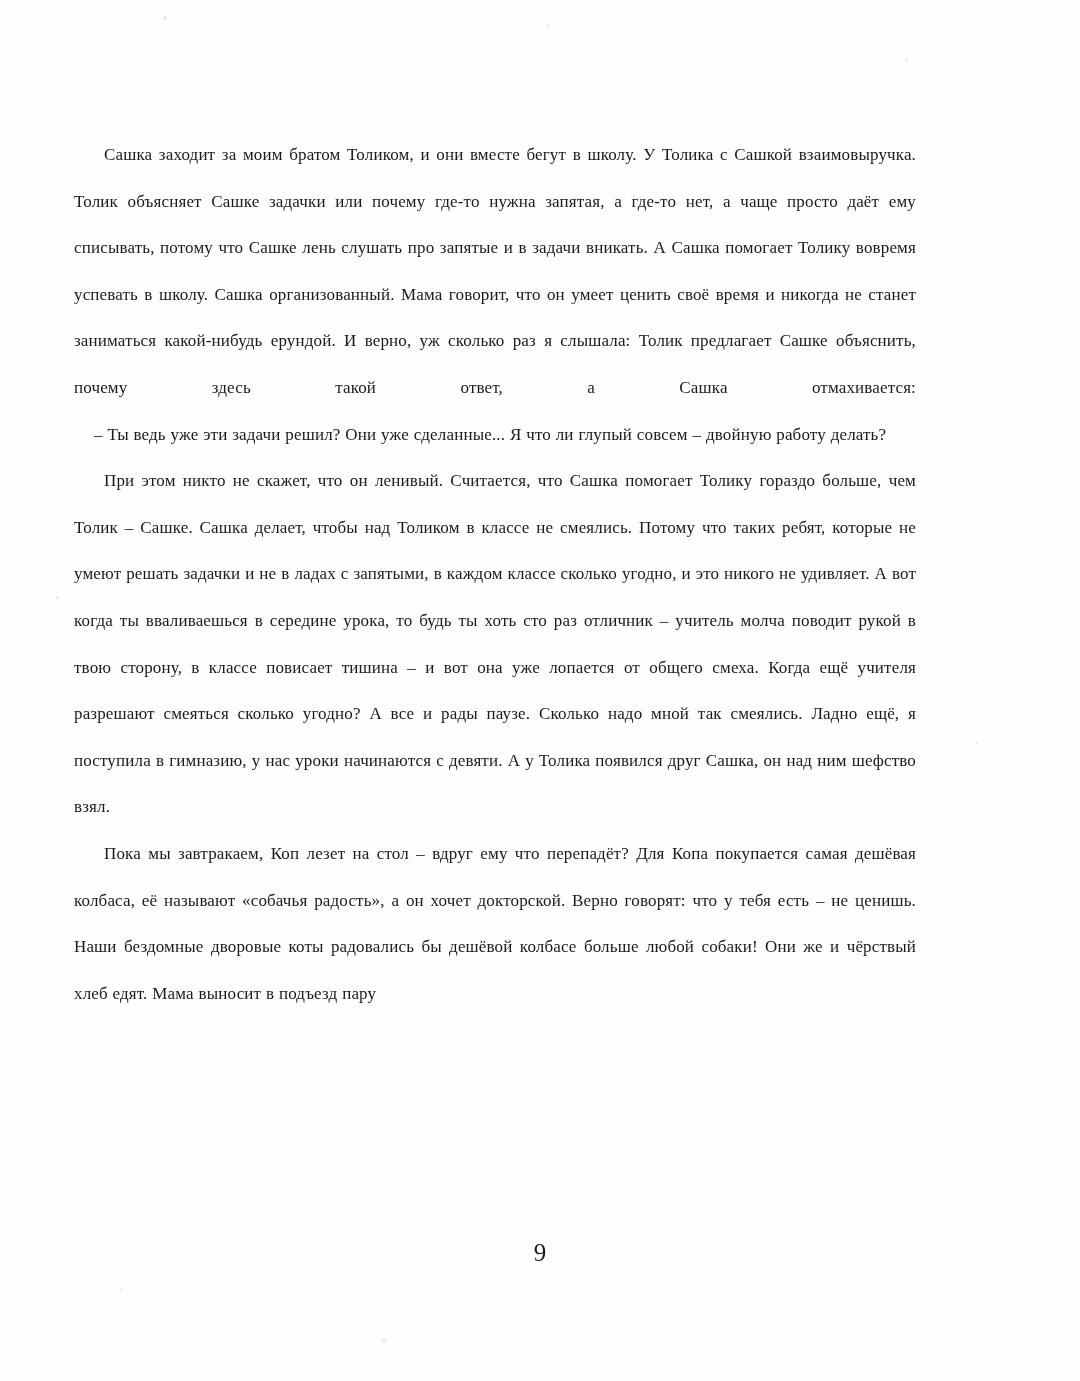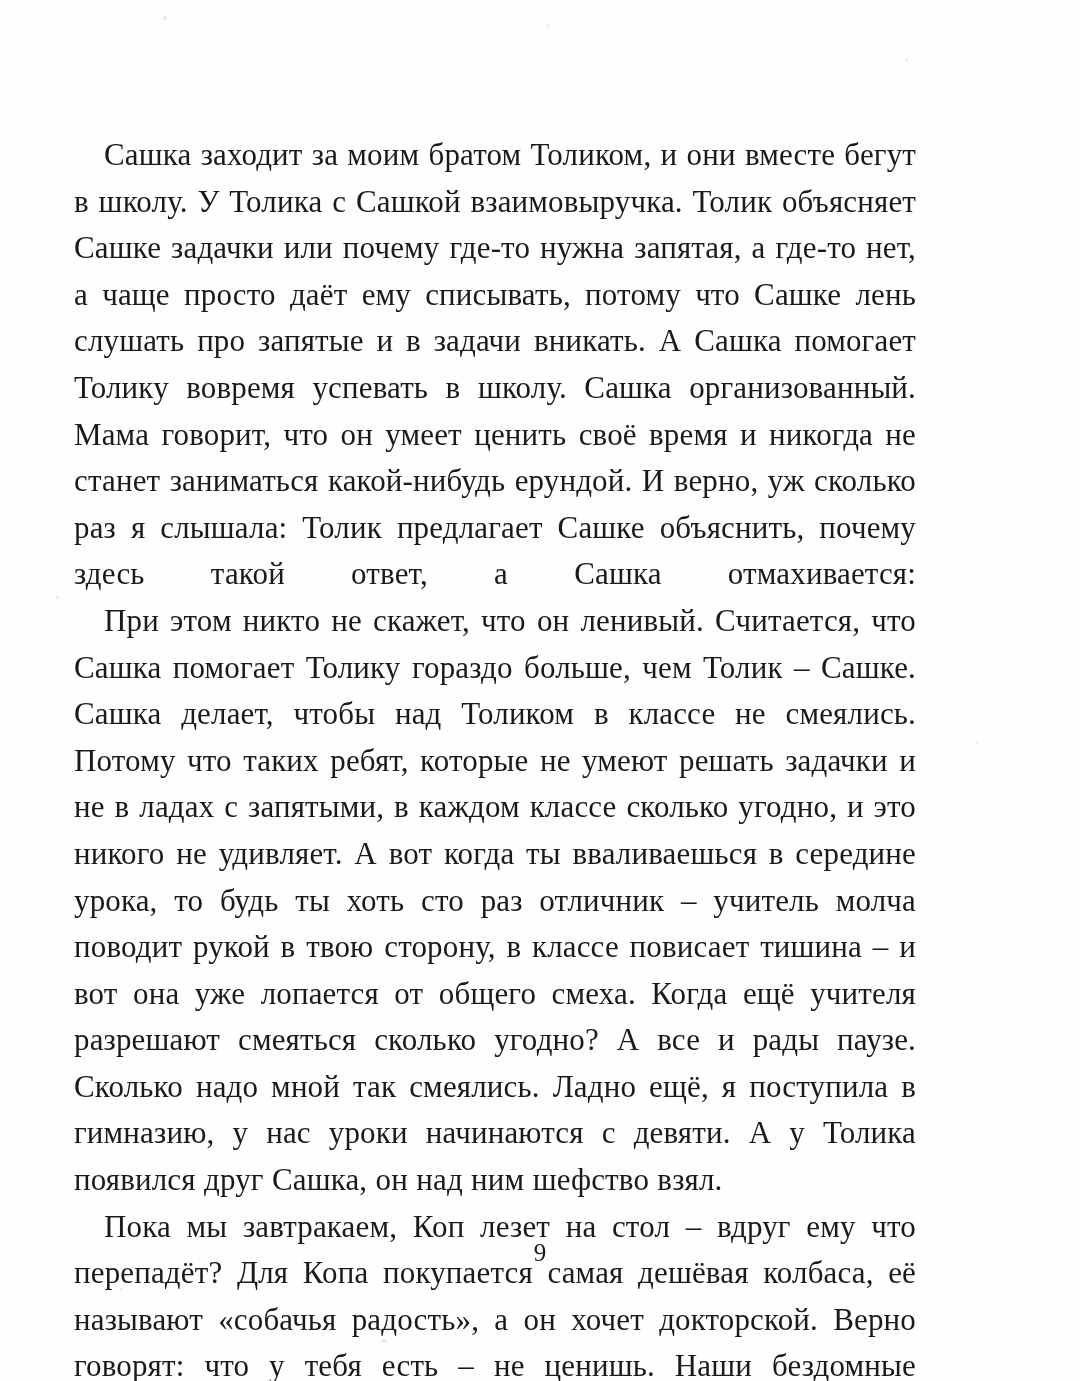--- a/index.html
+++ b/index.html
@@ -27,21 +27,21 @@
 
   .textblock {
     position: absolute;
     left: 74px;
     top: 132px;
     width: 842px;
   }
 
   p.para {
     margin: 0;
-    font-size: 31px;
+    font-size: 17px;
     line-height: 46.6px;
     text-align: justify;
     text-indent: 30px;
     letter-spacing: 0.15px;
     word-spacing: 0.4px;
     -webkit-hyphens: none;
     hyphens: none;
   }
 
   p.para.dialogue {
@@ -83,20 +83,21 @@
   <div class="speckle" style="left:905px; top:58px; width:3px; height:3px;"></div>
   <div class="speckle" style="left:56px; top:596px; width:3px; height:3px;"></div>
   <div class="speckle" style="left:975px; top:742px; width:3px; height:3px;"></div>
   <div class="speckle" style="left:382px; top:1339px; width:4px; height:4px;"></div>
   <div class="speckle" style="left:120px; top:1288px; width:3px; height:3px;"></div>
 
   <div class="textblock">
 
     <p class="para fulljustify">Сашка заходит за моим братом Толиком, и они вместе бегут в школу. У Толика с Сашкой взаимовыручка. Толик объясняет Сашке задачки или почему где-то нужна запятая, а где-то нет, а чаще просто даёт ему списывать, потому что Сашке лень слушать про запятые и в задачи вникать. А Сашка помогает Толику вовремя успевать в школу. Сашка организованный. Мама говорит, что он умеет ценить своё время и никогда не станет заниматься какой-нибудь ерундой. И верно, уж сколько раз я слышала: Толик предлагает Сашке объяснить, почему здесь такой ответ, а Сашка отмахивается:</p>
 
+    <p class="para dialogue">– Ты ведь уже эти задачи решил? Они уже сделанные... Я что ли глупый совсем – двойную работу делать?</p>
 
     <p class="para">При этом никто не скажет, что он ленивый. Считается, что Сашка помогает Толику гораздо больше, чем Толик – Сашке. Сашка делает, чтобы над Толиком в классе не смеялись. Потому что таких ребят, которые не умеют решать задачки и не в ладах с запятыми, в каждом классе сколько угодно, и это никого не удивляет. А вот когда ты вваливаешься в середине урока, то будь ты хоть сто раз отличник – учитель молча поводит рукой в твою сторону, в классе повисает тишина – и вот она уже лопается от общего смеха. Когда ещё учителя разрешают смеяться сколько угодно? А все и рады паузе. Сколько надо мной так смеялись. Ладно ещё, я поступила в гимназию, у нас уроки начинаются с девяти.  А у Толика появился друг Сашка, он над ним шефство взял.</p>
 
     <p class="para">Пока мы завтракаем, Коп лезет на стол – вдруг ему что перепадёт? Для Копа покупается самая дешёвая колбаса, её называют «собачья радость», а он хочет докторской. Верно говорят: что у тебя есть – не ценишь. Наши бездомные дворовые коты радовались бы дешёвой колбасе больше любой собаки! Они же и чёрствый хлеб едят. Мама выносит в подъезд пару</p>
 
   </div>
 
   <div class="page-number">9</div>
 
 </div>

